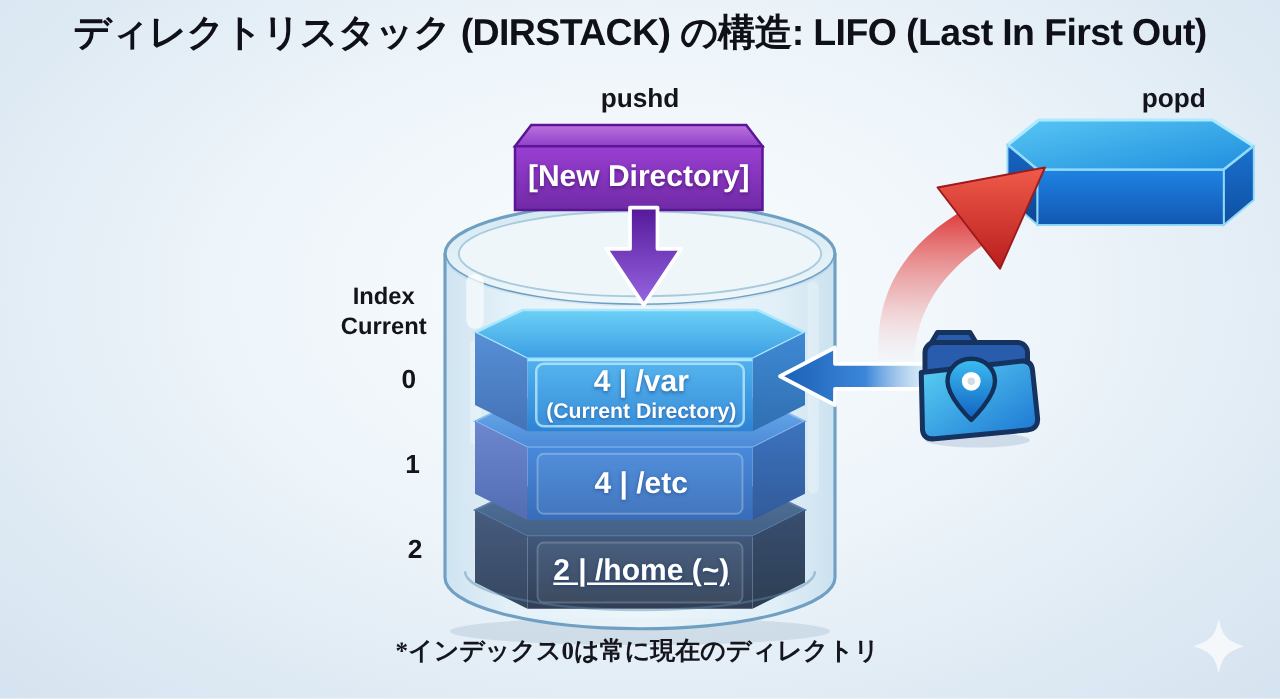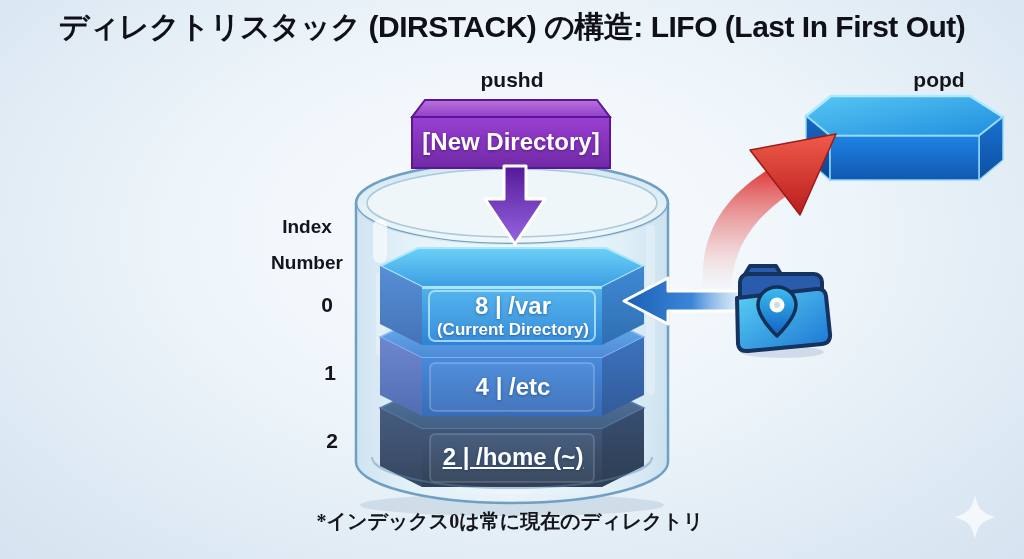--- a/index.html
+++ b/index.html
@@ -215,26 +215,26 @@
     <path d="M975,495 C978,509 981,512 995,517 C981,522 978,525 975,539 C972,525 969,522 955,517 C969,512 972,509 975,495 Z" fill="#ffffff" opacity="0.7"></path>
   </svg>
 
   <div class="t title" style="left:512px;top:27px;">ディレクトリスタック (DIRSTACK) の構造: LIFO (Last In First Out)</div>
 
   <div class="t cmd" style="left:512px;top:79px;">pushd</div>
   <div class="t cmd" style="left:908px;top:79px;margin-left:31px;">popd</div>
 
   <div class="t newdir" style="left:511px;top:142px;">[New Directory]</div>
 
-  <div class="t idxhead" style="left:307px;top:226px;">Index</div>
-  <div class="t idxhead" style="left:307px;top:262px;">Number</div>
+  <div class="t idxhead" style="left:307px;top:238px;">Index</div>
+  <div class="t idxhead" style="left:307px;top:262px;">Current</div>
 
   <div class="t idxnum" style="left:327px;top:304px;">0</div>
   <div class="t idxnum" style="left:330px;top:372px;">1</div>
   <div class="t idxnum" style="left:332px;top:440px;">2</div>
 
-  <div class="t blk1" style="left:513px;top:306px;">8 | /var</div>
+  <div class="t blk1" style="left:513px;top:306px;">4 | /var</div>
   <div class="t blk2" style="left:513px;top:329px;">(Current Directory)</div>
   <div class="t blk1" style="left:513px;top:387px;">4 | /etc</div>
   <div class="t blk1" style="left:513px;top:457px;text-decoration:underline;">2 | /home (~)</div>
 
   <div class="t foot" style="left:510px;top:521px;font-family:Liberation Serif, serif;">*インデックス0は常に現在のディレクトリ</div>
 </div>
 
 </body></html>

